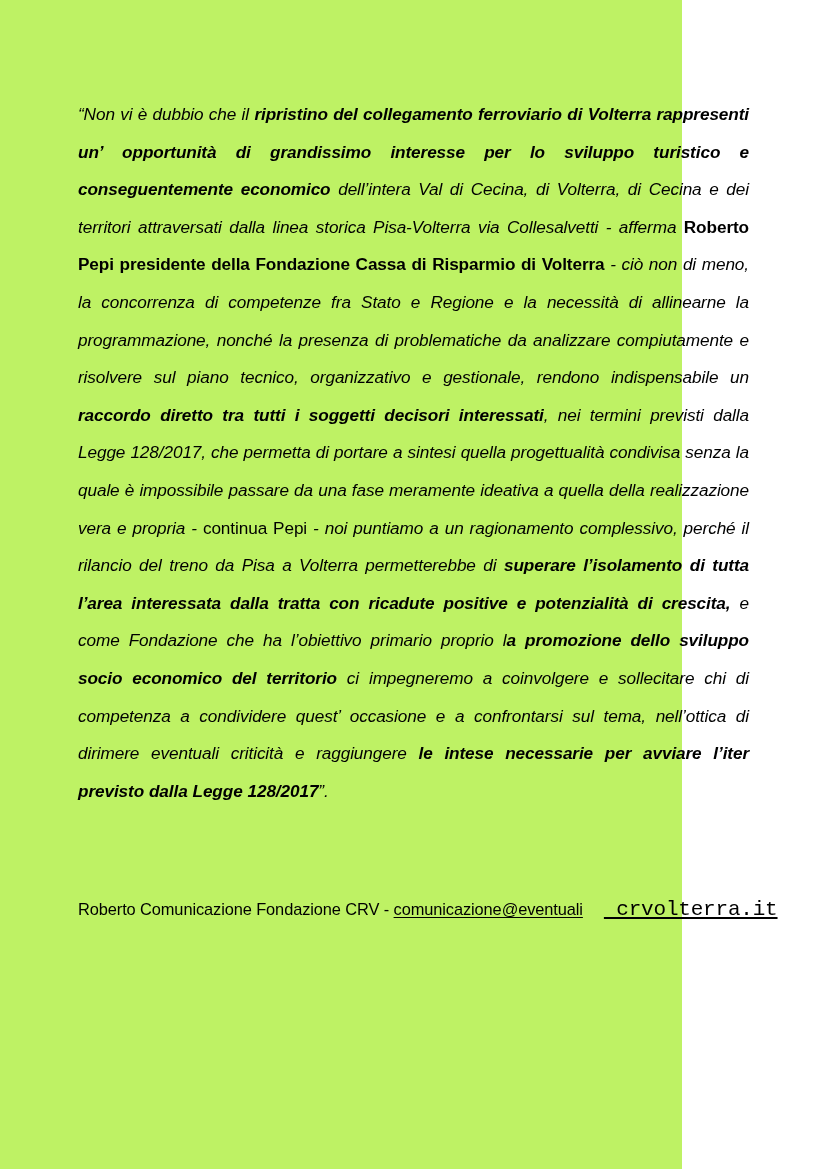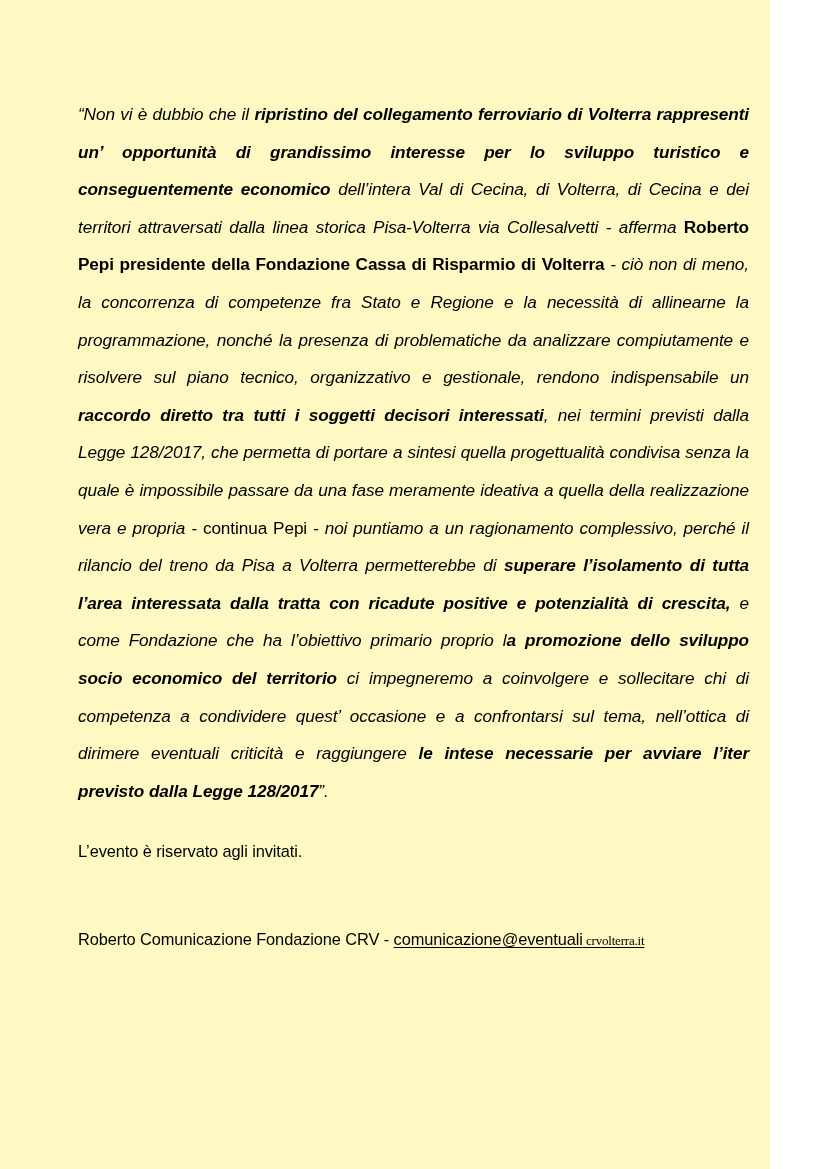--- a/index.html
+++ b/index.html
@@ -10,23 +10,23 @@
   }
   body {
     width: 826px;
     height: 1169px;
     font-family: "Liberation Sans", sans-serif;
     color: #000000;
     -webkit-font-smoothing: antialiased;
   }
   .page {
     position: relative;
-    width: 770px;
+    width: 682px;
     height: 1169px;
-    background: #fef9c3;
+    background: #bef264;
     box-sizing: border-box;
   }
   .content {
     position: absolute;
     left: 78px;
     top: 96px;
     width: 671px;
   }
   
   .quote-block {
@@ -73,38 +73,38 @@
   }
   .footer-link {
     text-decoration: underline;
     text-underline-offset: 2px;
     color: #000000;
   }
   .footer-domain {
     text-decoration: underline;
     text-underline-offset: 2px;
     color: #000000;
-    font-family: Liberation Serif, serif;
-    font-size: 13px;
+    font-family: Liberation Mono, monospace;
+    font-size: 21px;
     letter-spacing: -0.2px;
+    margin-left: 21px;
   }
 </style>
 </head>
 <body>
 
 <div class="page">
 
   <div class="content">
 
     <div class="quote-block">
       <span>“Non vi è dubbio che il </span><b>ripristino del collegamento ferroviario di Volterra rappresenti un’ opportunità di grandissimo interesse per lo sviluppo turistico e conseguentemente economico</b><span> dell’intera Val di Cecina, di Volterra, di Cecina e dei territori attraversati dalla linea storica Pisa-Volterra via Collesalvetti - afferma </span><span class="roman-bold">Roberto Pepi presidente della Fondazione Cassa di Risparmio di Volterra</span><span> - ciò non di meno, la concorrenza di competenze fra Stato e Regione e la necessità di allinearne la programmazione, nonché la presenza di problematiche da analizzare compiutamente e risolvere sul piano tecnico, organizzativo e gestionale, rendono indispensabile un </span><b>raccordo diretto tra tutti i soggetti decisori interessati</b><span>, nei termini previsti dalla Legge 128/2017, che permetta di portare a sintesi quella progettualità condivisa senza la quale è impossibile passare da una fase meramente ideativa a quella della realizzazione vera e propria - </span><span class="roman"> continua Pepi </span><span>- noi puntiamo a un ragionamento complessivo, perché il rilancio del treno da Pisa a Volterra permetterebbe di </span><b>superare l’isolamento di tutta l’area interessata dalla tratta con ricadute positive e potenzialità di crescita,</b><span> e come Fondazione che ha l’obiettivo primario proprio l</span><b>a promozione dello sviluppo socio economico del territorio</b><span> ci impegneremo a coinvolgere e sollecitare chi di competenza a condividere quest’ occasione e a confrontarsi sul tema, nell’ottica di dirimere eventuali criticità e raggiungere </span><b>le intese necessarie per avviare l’iter previsto dalla Legge 128/2017</b><span>”.</span>
     </div>
 
     <div class="spacer-sm"></div>
 
-    <div class="plain-para">L’evento è riservato agli invitati.</div>
 
     <div class="spacer-lg"></div>
 
     <div class="footer-line"><span>Roberto Comunicazione Fondazione CRV - </span><span class="footer-link">comunicazione@eventuali</span><span class="footer-domain"> crvolterra.it</span></div>
 
   </div>
 </div>
 
 </body></html>

